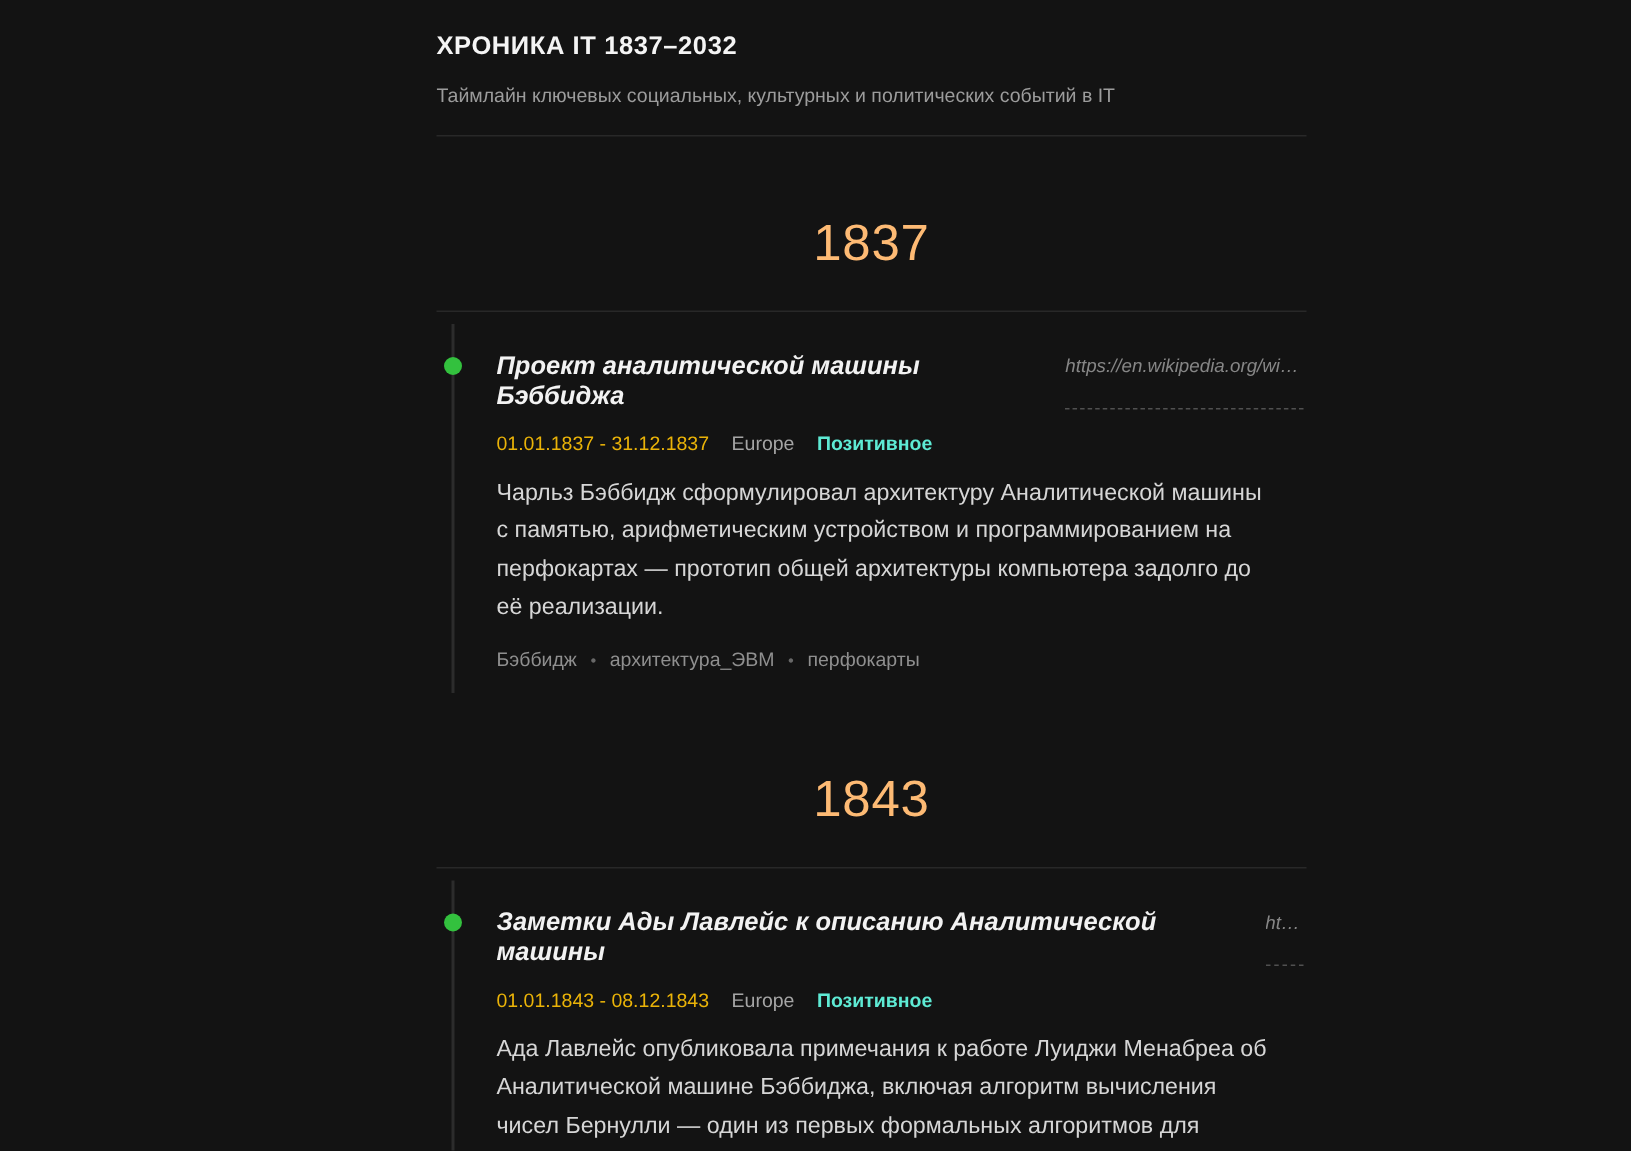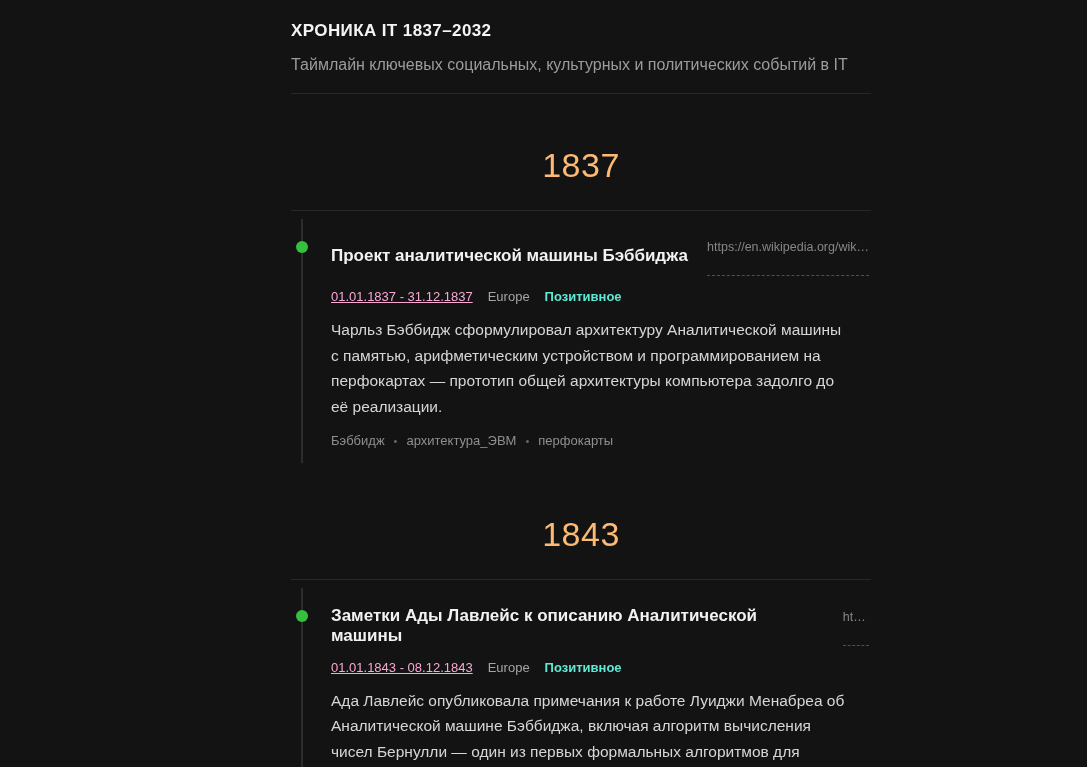--- a/index.html
+++ b/index.html
@@ -18,21 +18,21 @@
   .page-header { padding-top: 21px; }
   .page-title {
     margin: 0;
     font-size: 17px;
     font-weight: 700;
     letter-spacing: 0.4px;
     color: #f4f4f4;
   }
   .page-subtitle {
     margin: 15px 0 14px 0;
-    font-size: 16px;
+    font-size: 13px;
     color: #9c9c9c;
   }
   .divider {
     height: 1px;
     background: #282828;
     margin-top: 19px;
   }
   
   .year-section { padding-top: 52px; }
   .year-label {
@@ -62,22 +62,23 @@
   }
   .t-dot {
     position: absolute;
     left: 5px; top: 22px;
     width: 12px; height: 12px;
     border-radius: 50%;
     background: #33c13e;
   }
   .event-header {
     display: flex;
-    align-items: center;
+    align-items: flex-start;
     gap: 14px;
+    font-style: italic;
   }
   .event-title {
     margin: 0;
     font-size: 17px;
     font-weight: 700;
     line-height: 1.2;
     color: #f2f2f2;
     flex: 0 1 auto;
   }
   .event-link {
@@ -94,21 +95,21 @@
     overflow: hidden;
     text-overflow: ellipsis;
   }
   .event-meta {
     display: flex;
     gap: 15px;
     align-items: baseline;
     margin-top: 13px;
     font-size: 13px;
   }
-  .event-dates  { color: #f9a8d4; text-decoration: underline; }
+  .event-dates  { color: #eab308; }
   .event-region { color: #a5a5a5; }
   .event-sentiment {
     color: #5eead4;
     font-weight: 700;
   }
   .event-desc {
     margin: 13px 0 0 0;
     max-width: 522px;
     font-size: 15.5px;
     line-height: 25.5px;

